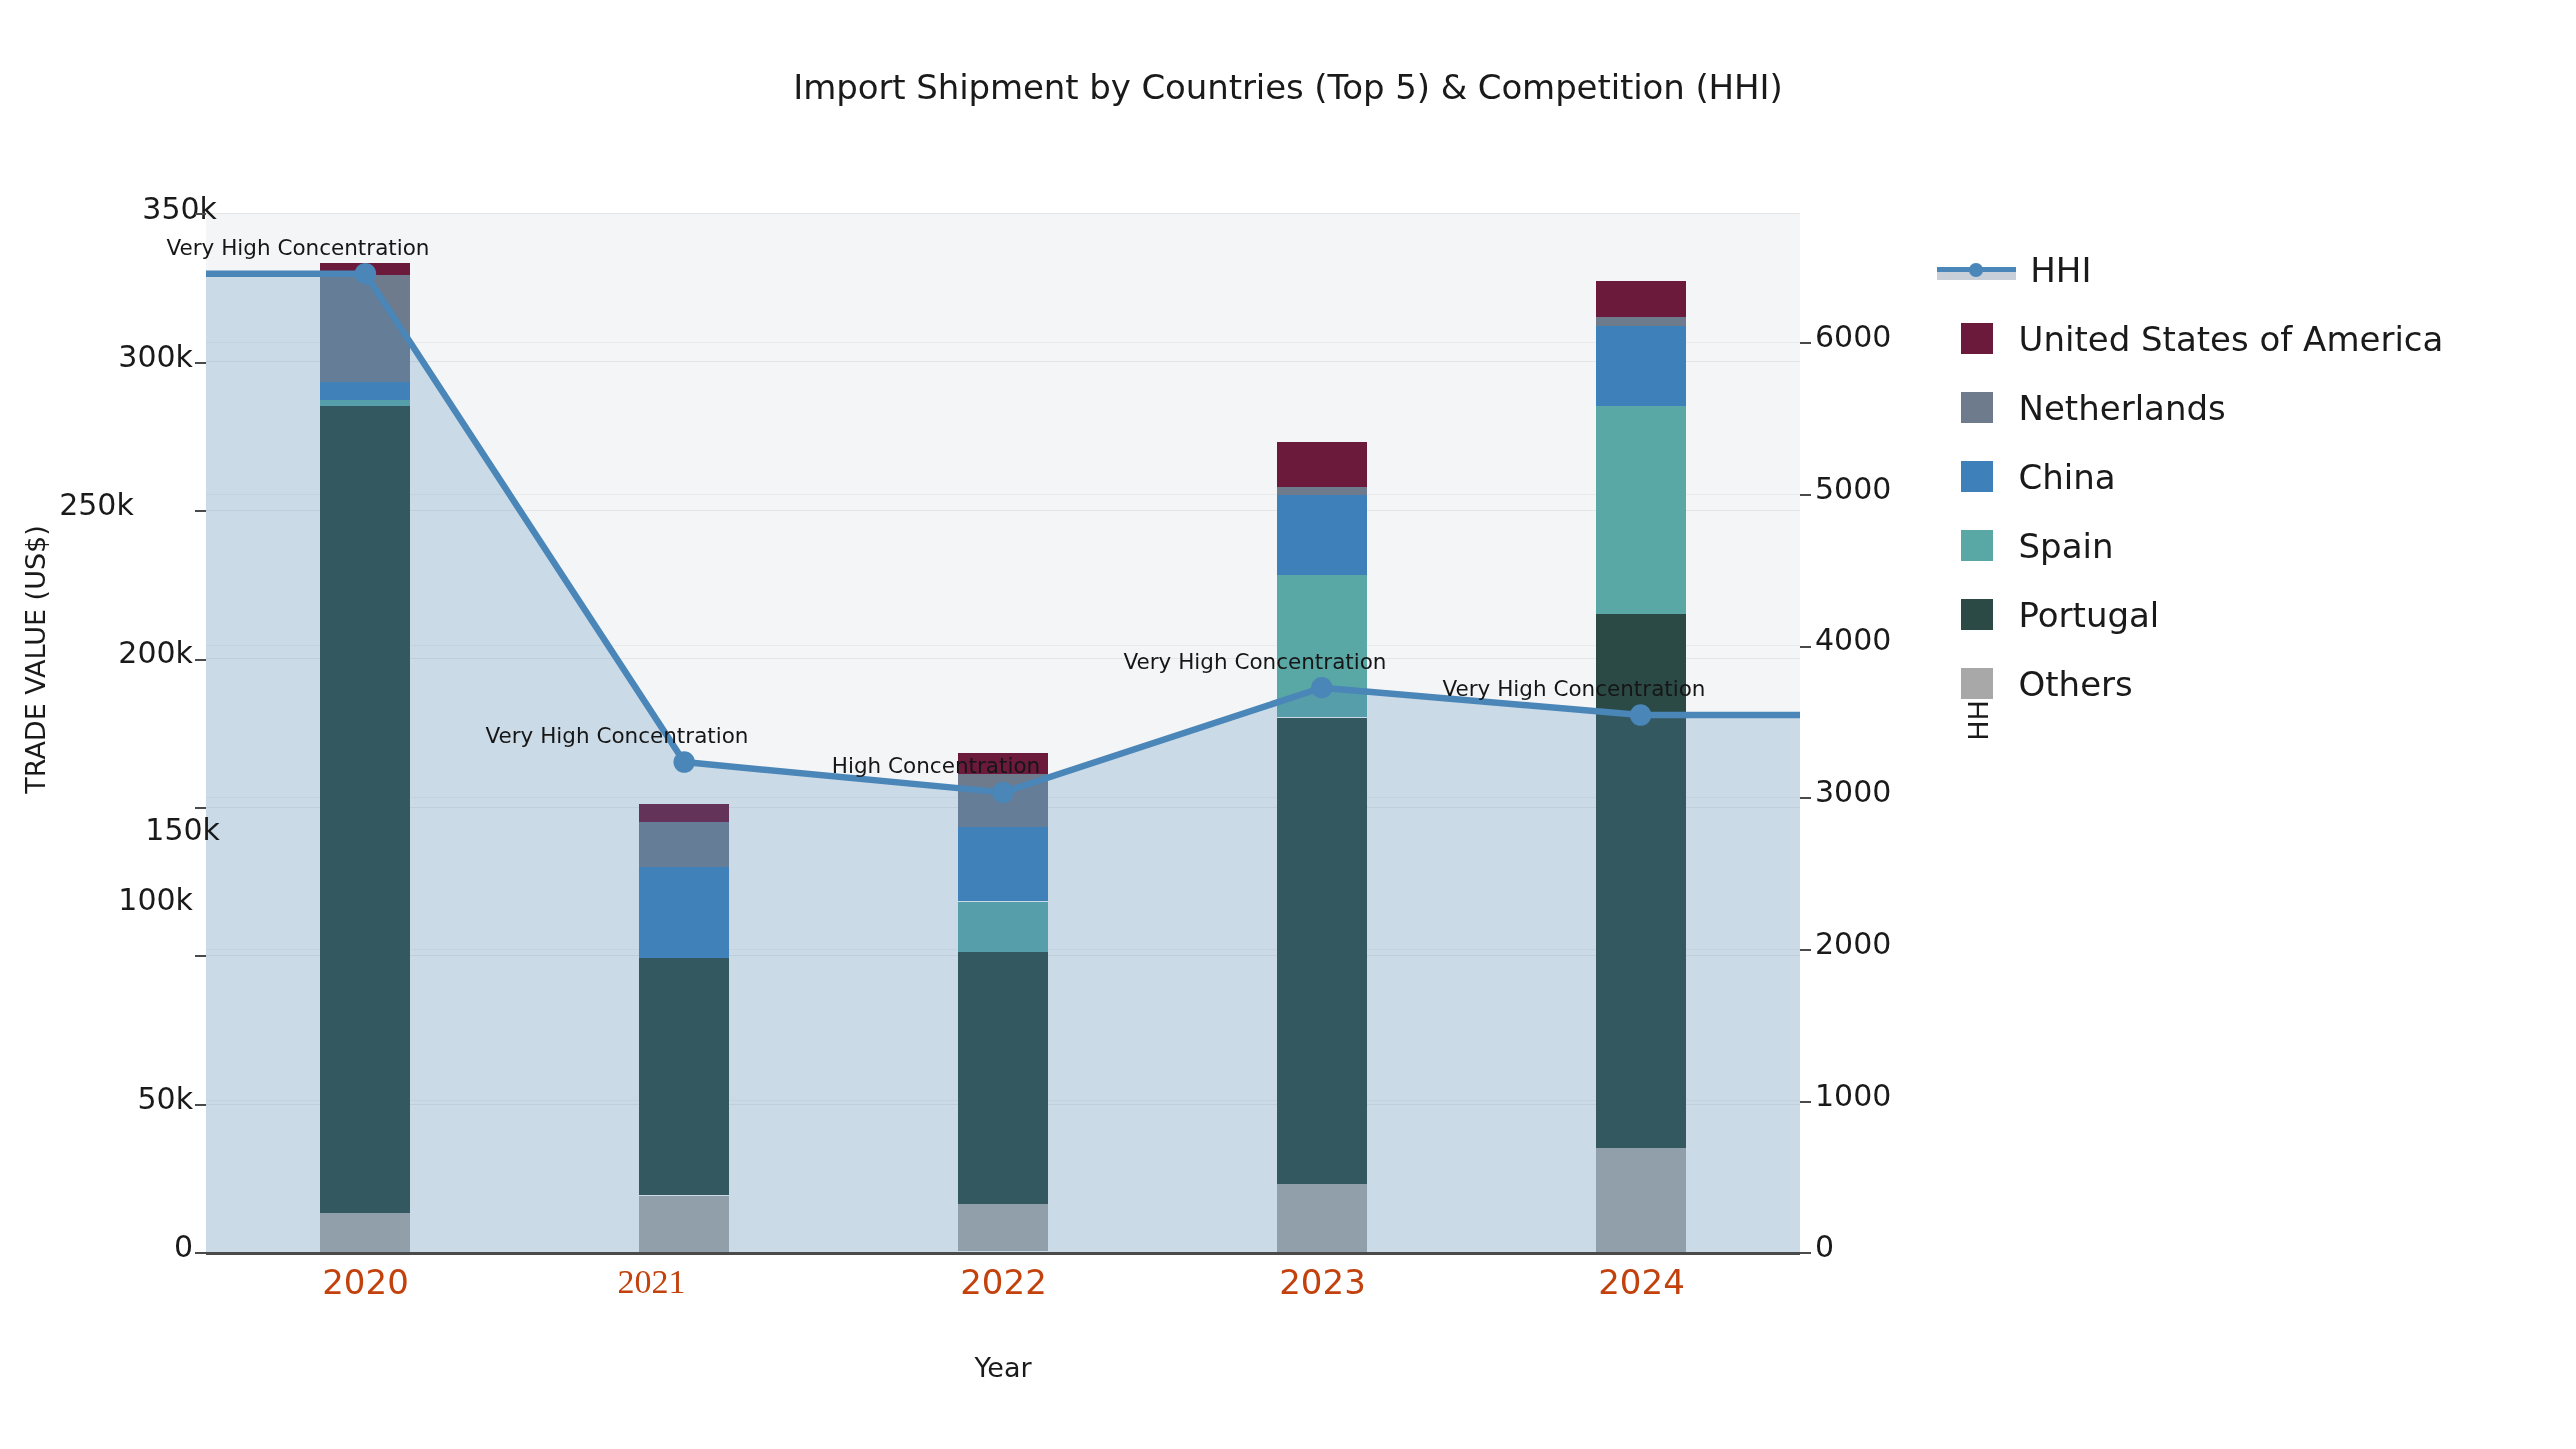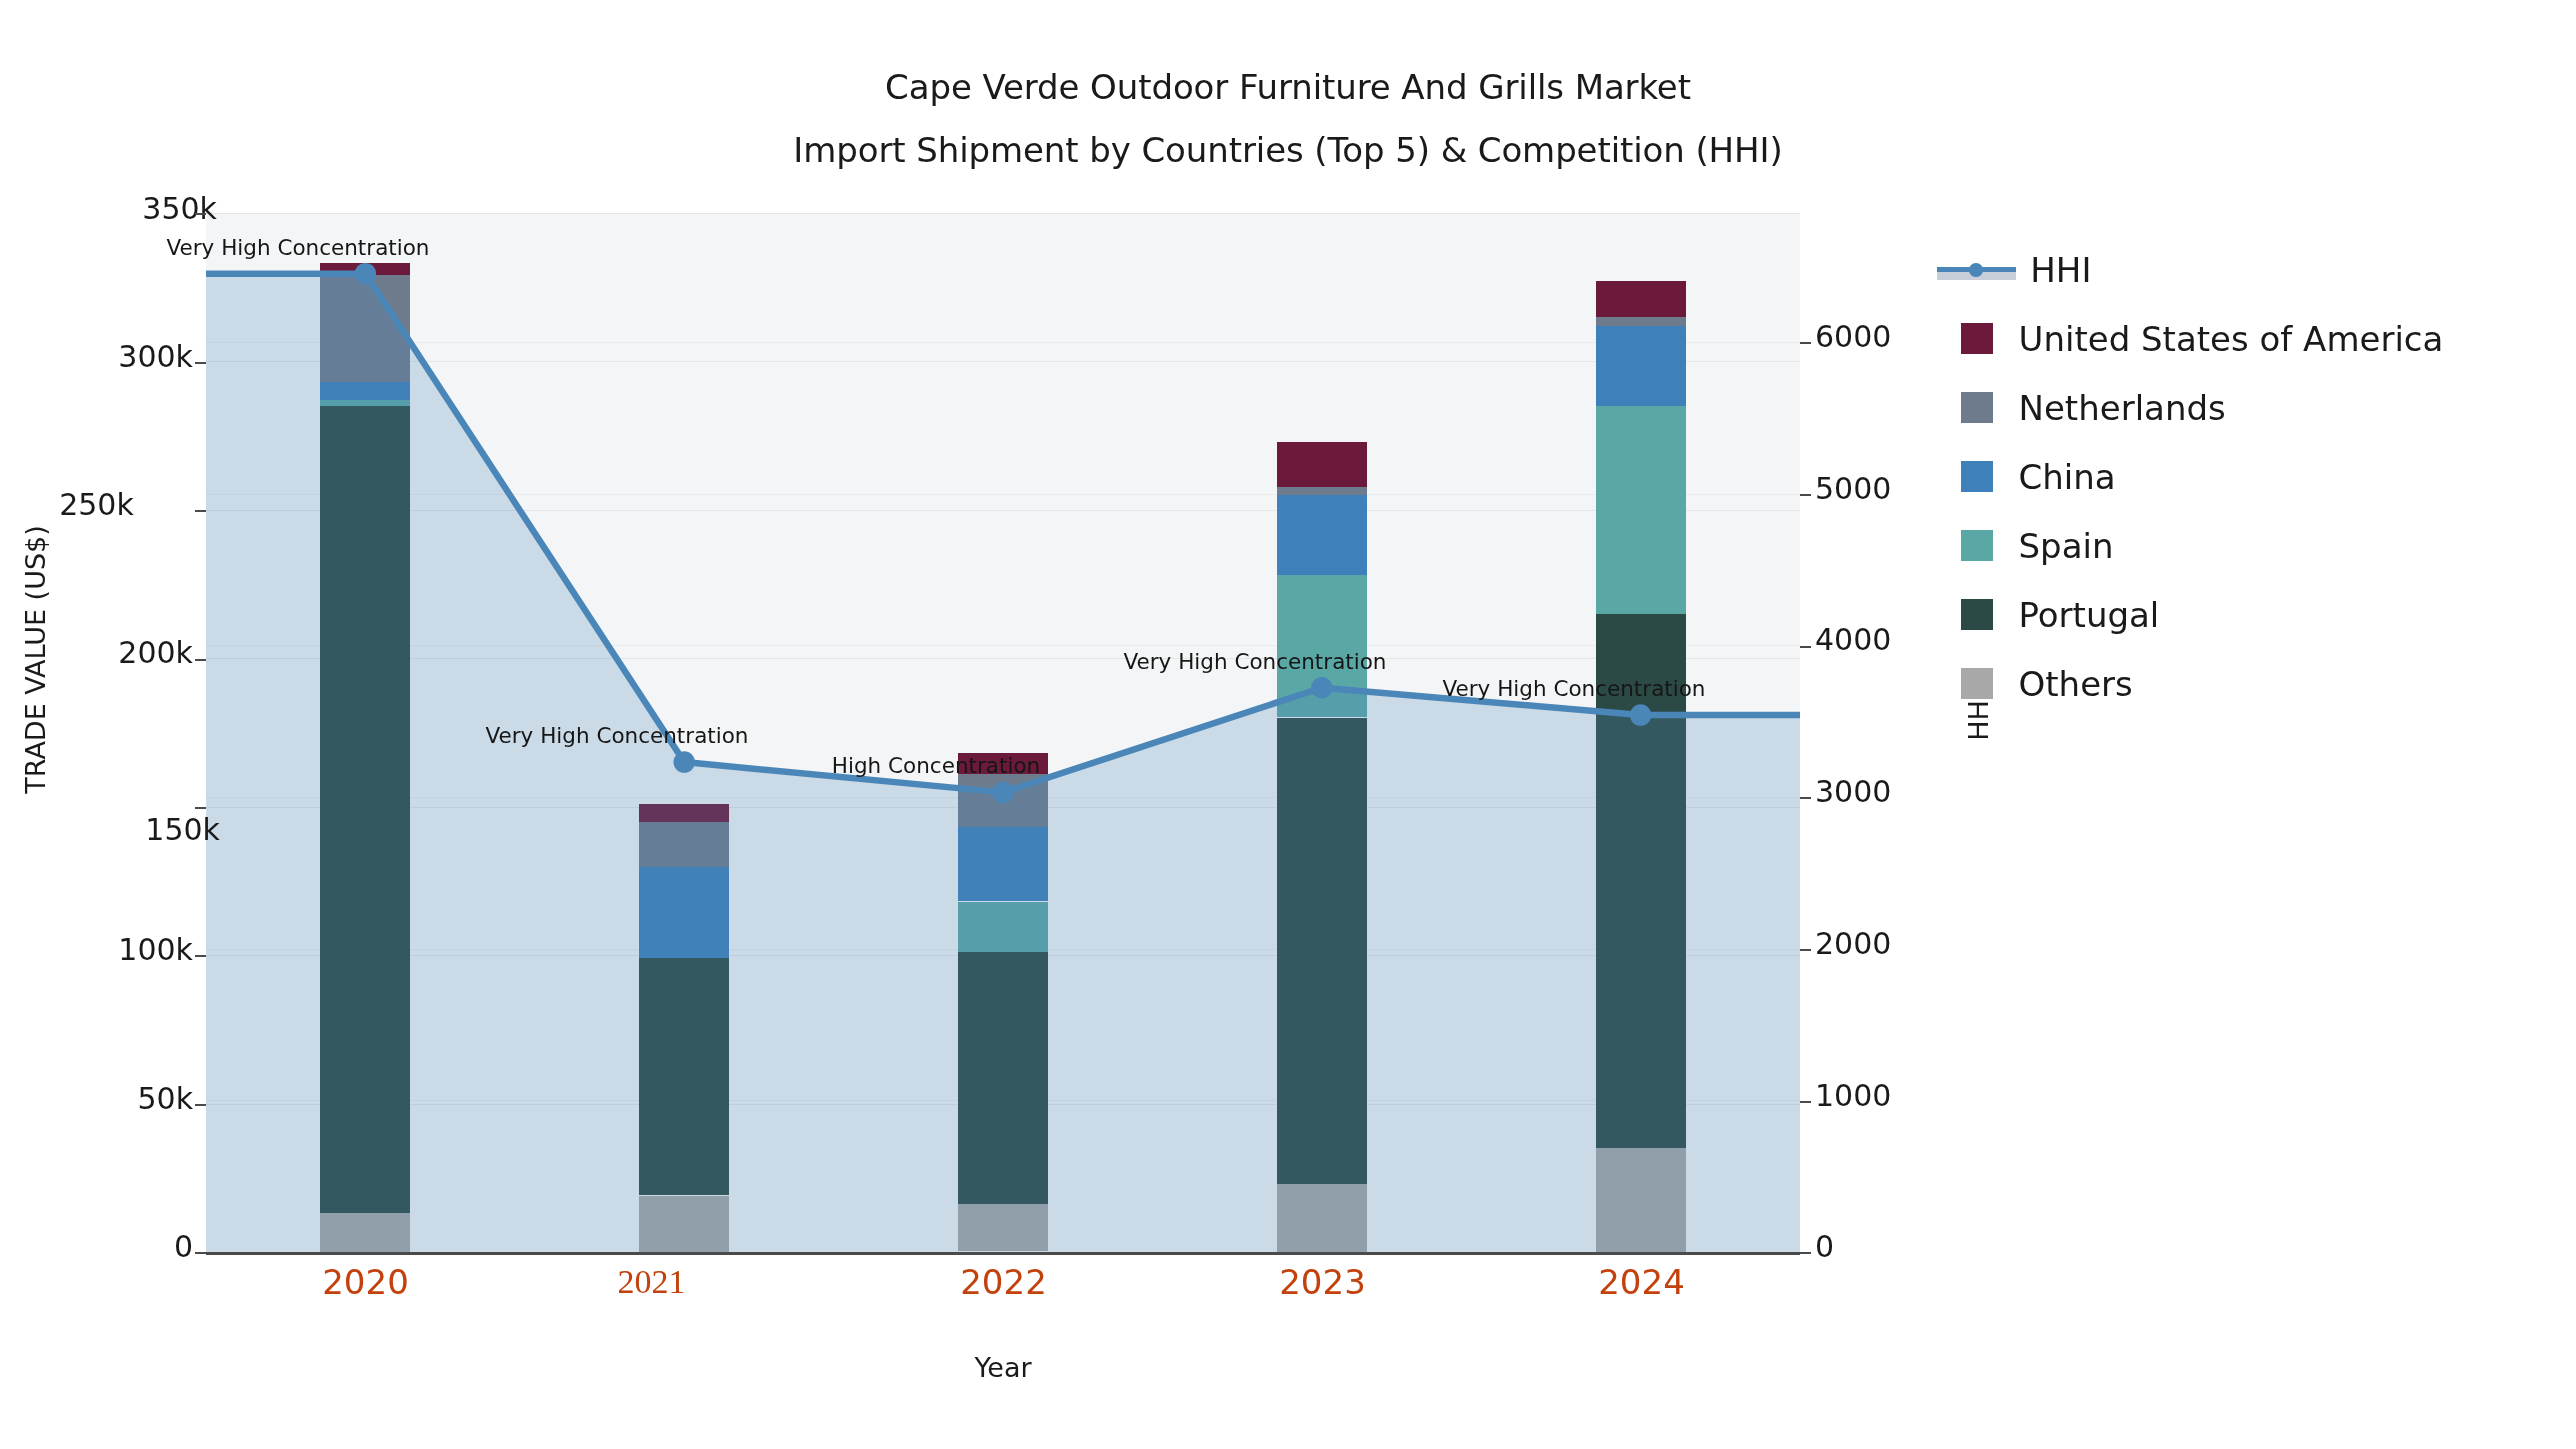--- a/index.html
+++ b/index.html
@@ -241,21 +241,20 @@
     white-space: nowrap;
     line-height: 1;
   }
 </style>
 </head>
 <body>
 
 <div id="figure">
 
   <div class="title-block">
-    <span class="title-line">Cape Verde Outdoor Furniture And Grills Market</span>
     <span class="title-line">Import Shipment by Countries (Top 5) &amp; Competition (HHI)</span>
   </div>
 
   <div id="plot">
     <div id="plot-clip">
       <div id="gridlines">
           <div class="gridline" style="top: 891px;"></div>
           <div class="gridline" style="top: 742px;"></div>
           <div class="gridline" style="top: 594px;"></div>
           <div class="gridline" style="top: 445px;"></div>
@@ -322,21 +321,21 @@
     </div>
   </div>
 
   <div class="axis-line-x"></div>
 
   <div id="left-ticks">
       <div class="ytick-left-wrap" style="top: 1232px;">0</div>
       <div class="ytick-mark-left" style="top: 1252px;"></div>
       <div class="ytick-left-wrap" style="top: 1084px;">50k</div>
       <div class="ytick-mark-left" style="top: 1104px;"></div>
-      <div class="ytick-left-wrap" style="top: 935px;">100k</div>
+      <div class="ytick-left-wrap" style="top: 885px;">100k</div>
       <div class="ytick-mark-left" style="top: 955px;"></div>
       <div class="ytick-left-wrap" style="top: 815px; padding-left: 27px;">150k</div>
       <div class="ytick-mark-left" style="top: 807px;"></div>
       <div class="ytick-left-wrap" style="top: 638px;">200k</div>
       <div class="ytick-mark-left" style="top: 659px;"></div>
       <div class="ytick-left-wrap" style="top: 490px; text-align: center;">250k</div>
       <div class="ytick-mark-left" style="top: 510px;"></div>
       <div class="ytick-left-wrap" style="top: 342px;">300k</div>
       <div class="ytick-mark-left" style="top: 362px;"></div>
       <div class="ytick-left-wrap" style="top: 194px; padding-left: 24px;">350k</div>

